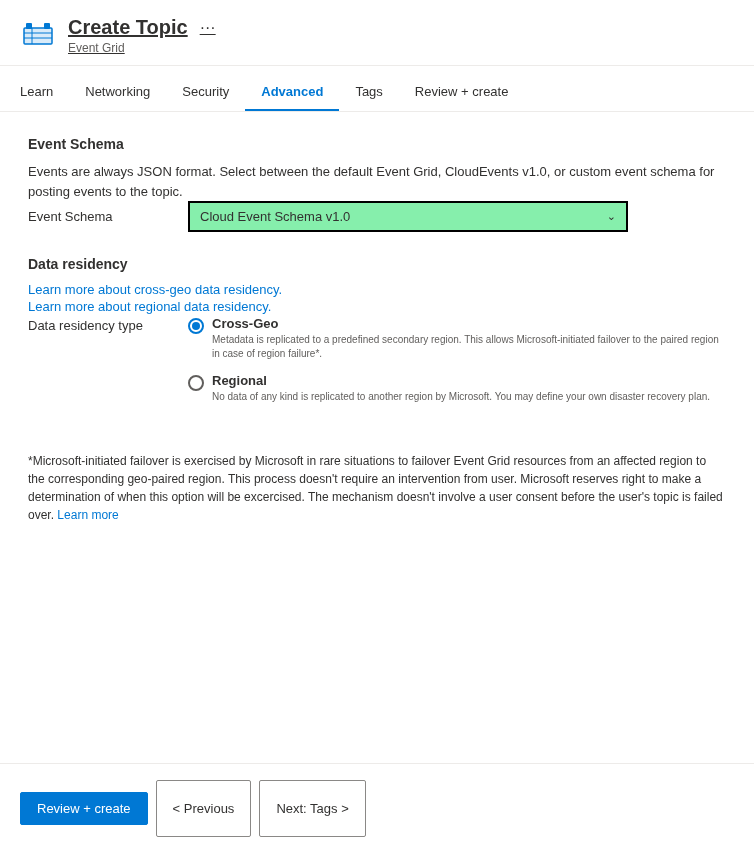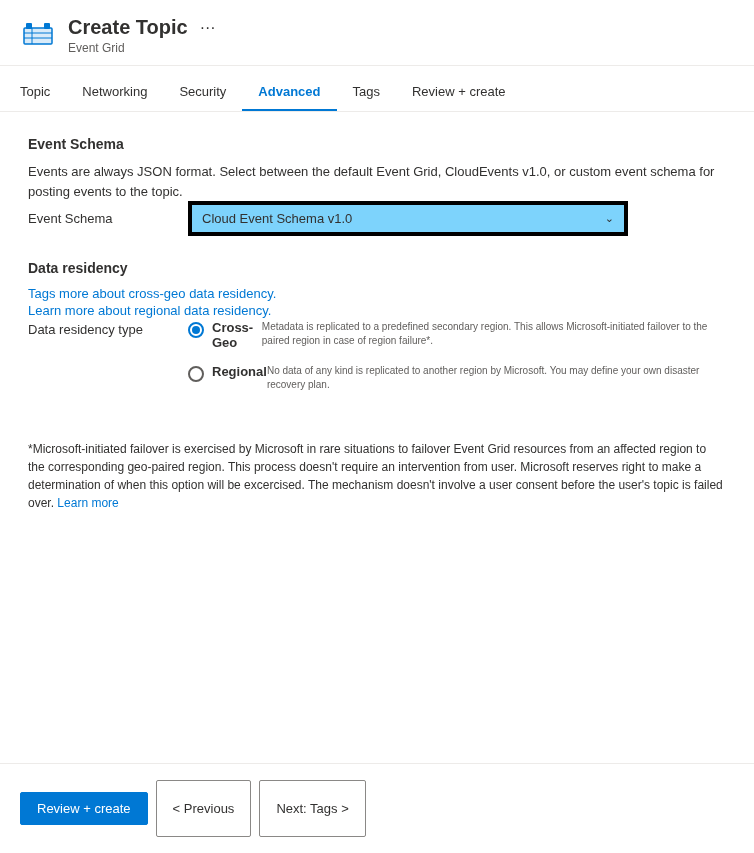--- a/index.html
+++ b/index.html
@@ -27,21 +27,21 @@
       margin-right: 12px;
       display: flex;
       align-items: center;
       justify-content: center;
       flex-shrink: 0;
     }
     .header-icon svg {
       width: 32px;
       height: 32px;
     }
-    .header-text { display: flex; flex-direction: column; }
+    .header-text { display: flex; flex-direction: column; text-decoration: underline; }
     .header-title {
       font-size: 20px;
       font-weight: 600;
       color: #323130;
       display: flex;
       align-items: center;
       gap: 8px;
     }
     .header-subtitle {
       font-size: 12px;
@@ -115,24 +115,24 @@
     }
     .select-wrapper {
       flex: 1;
       position: relative;
       max-width: 440px;
     }
     .select-box {
       display: flex;
       align-items: center;
       justify-content: space-between;
-      border: 4px solid #000000;
+      border: 2px solid #000000;
       padding: 6px 10px;
       cursor: pointer;
-      background: #7dd3fc;
+      background: #86efac;
       font-size: 13px;
       color: #323130;
       width: 100%;
       text-align: center;
     }
     .select-box .chevron {
       font-size: 11px;
       color: #323130;
     }
 
@@ -190,21 +190,21 @@
     .radio-circle.checked::after {
       content: '';
       width: 8px;
       height: 8px;
       border-radius: 50%;
       background: #0078d4;
     }
     .radio-circle.unchecked {
       border-color: #605e5c;
     }
-    .radio-label-block { display: flex; flex-direction: row; }
+    .radio-label-block { display: flex; flex-direction: column; }
     .radio-label-title {
       font-size: 13px;
       font-weight: 600;
       color: #323130;
       margin-bottom: 2px;
     }
     .radio-label-desc {
       font-size: 10px;
       color: #605e5c;
       line-height: 1.4;
@@ -275,21 +275,21 @@
   <div class="header-text">
     <div class="header-title">
       <span>Create Topic</span>
       <button class="ellipsis-btn">···</button>
     </div>
     <div class="header-subtitle">Event Grid</div>
   </div>
 </div>
 
 <div class="tabs">
-  <a class="tab">Topic</a>
+  <a class="tab">Learn</a>
   <a class="tab">Networking</a>
   <a class="tab">Security</a>
   <a class="tab active">Advanced</a>
   <a class="tab">Tags</a>
   <a class="tab">Review + create</a>
 </div>
 
 <div class="content">
 
   <div class="section-title">Event Schema</div>
@@ -300,21 +300,21 @@
     <div class="select-wrapper">
       <div class="select-box">
         <span>Cloud Event Schema v1.0</span>
         <span class="chevron">⌄</span>
       </div>
     </div>
   </div>
 
   <div class="data-residency-section">
     <div class="section-title">Data residency</div>
-    <a class="link-text">Tags more about cross-geo data residency.</a>
+    <a class="link-text">Learn more about cross-geo data residency.</a>
     <a class="link-text">Learn more about regional data residency.</a>
 
     <div class="radio-group">
       <div class="radio-row">
         <div class="radio-left">Data residency type</div>
         <div class="radio-options">
 
           <div class="radio-option">
             <div class="radio-input-wrapper">
               <div class="radio-circle checked"></div>

